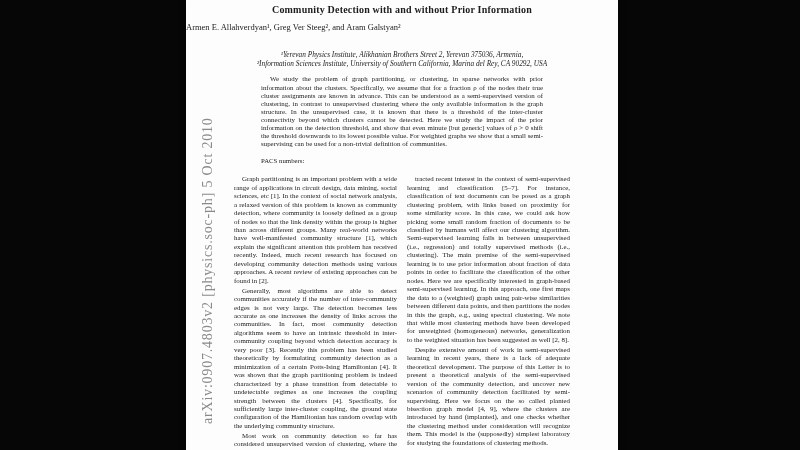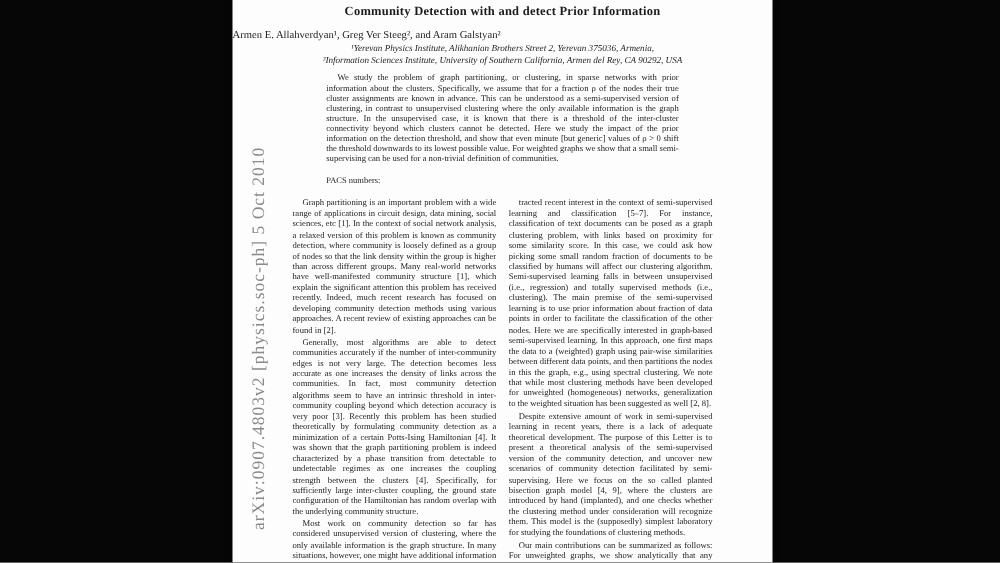--- a/index.html
+++ b/index.html
@@ -41,21 +41,21 @@
     text-align: center; letter-spacing: 0.2px;
   }
   .authors {
     margin-top: 7px;
     font-size: 8.5px; 
   }
   .affil {
     font-size: 7.3px; line-height: 9.2px;
     font-style: italic; text-align: center;
   }
-  .affil.first { margin-top: 2px; }
+  .affil.first { margin-top: 18px; }
   .abstract {
     width: 282px; margin: 7px auto 0;
     font-size: 6.9px; line-height: 8.1px;
     text-align: justify; text-indent: 9px;
   }
   .pacs {
     margin: 9px 0 0 75px;
     font-size: 6.8px;
   }
   .cols {
@@ -72,27 +72,27 @@
 </head>
 <body>
 
 <div class="stage">
   <div class="letterbox left"></div>
   <div class="letterbox right"></div>
 
   <div class="page">
     <div class="watermark">arXiv:0907.4803v2  [physics.soc-ph]  5 Oct 2010</div>
 
-    <h1 class="title">Community Detection with and detect Prior Information</h1>
+    <h1 class="title">Community Detection with and without Prior Information</h1>
 
     <div class="authors">Armen E. Allahverdyan¹, Greg Ver Steeg², and Aram Galstyan²</div>
 
     <div class="affil first">¹Yerevan Physics Institute, Alikhanian Brothers Street 2, Yerevan 375036, Armenia,</div>
 
-    <div class="affil">²Information Sciences Institute, University of Southern California, Armen del Rey, CA 90292, USA</div>
+    <div class="affil">²Information Sciences Institute, University of Southern California, Marina del Rey, CA 90292, USA</div>
 
     <div class="abstract">We study the problem of graph partitioning, or clustering, in sparse networks with prior information about the clusters. Specifically, we assume that for a fraction ρ of the nodes their true cluster assignments are known in advance. This can be understood as a semi-supervised version of clustering, in contrast to unsupervised clustering where the only available information is the graph structure. In the unsupervised case, it is known that there is a threshold of the inter-cluster connectivity beyond which clusters cannot be detected. Here we study the impact of the prior information on the detection threshold, and show that even minute [but generic] values of ρ &gt; 0 shift the threshold downwards to its lowest possible value. For weighted graphs we show that a small semi-supervising can be used for a non-trivial definition of communities.</div>
 
     <div class="pacs">PACS numbers:</div>
 
     <div class="cols">
       <div class="col">
         <p>Graph partitioning is an important problem with a wide range of applications in circuit design, data mining, social sciences, etc [1]. In the context of social network analysis, a relaxed version of this problem is known as community detection, where community is loosely defined as a group of nodes so that the link density within the group is higher than across different groups. Many real-world networks have well-manifested community structure [1], which explain the significant attention this problem has received recently. Indeed, much recent research has focused on developing community detection methods using various approaches. A recent review of existing approaches can be found in [2].</p>
         <p>Generally, most algorithms are able to detect communities accurately if the number of inter-community edges is not very large. The detection becomes less accurate as one increases the density of links across the communities. In fact, most community detection algorithms seem to have an intrinsic threshold in inter-community coupling beyond which detection accuracy is very poor [3]. Recently this problem has been studied theoretically by formulating community detection as a minimization of a certain Potts-Ising Hamiltonian [4]. It was shown that the graph partitioning problem is indeed characterized by a phase transition from detectable to undetectable regimes as one increases the coupling strength between the clusters [4]. Specifically, for sufficiently large inter-cluster coupling, the ground state configuration of the Hamiltonian has random overlap with the underlying community structure.</p>
         <p>Most work on community detection so far has considered unsupervised version of clustering, where the only available information is the graph structure. In many situations, however, one might have additional information about possible cluster assignments of certain nodes. Generally speaking, such information can be in form of pairwise constraints (via must– and cannot links), or, alternatively, via known cluster assignments for a fraction of nodes. Here we consider the latter scenario, which has at-</p>

